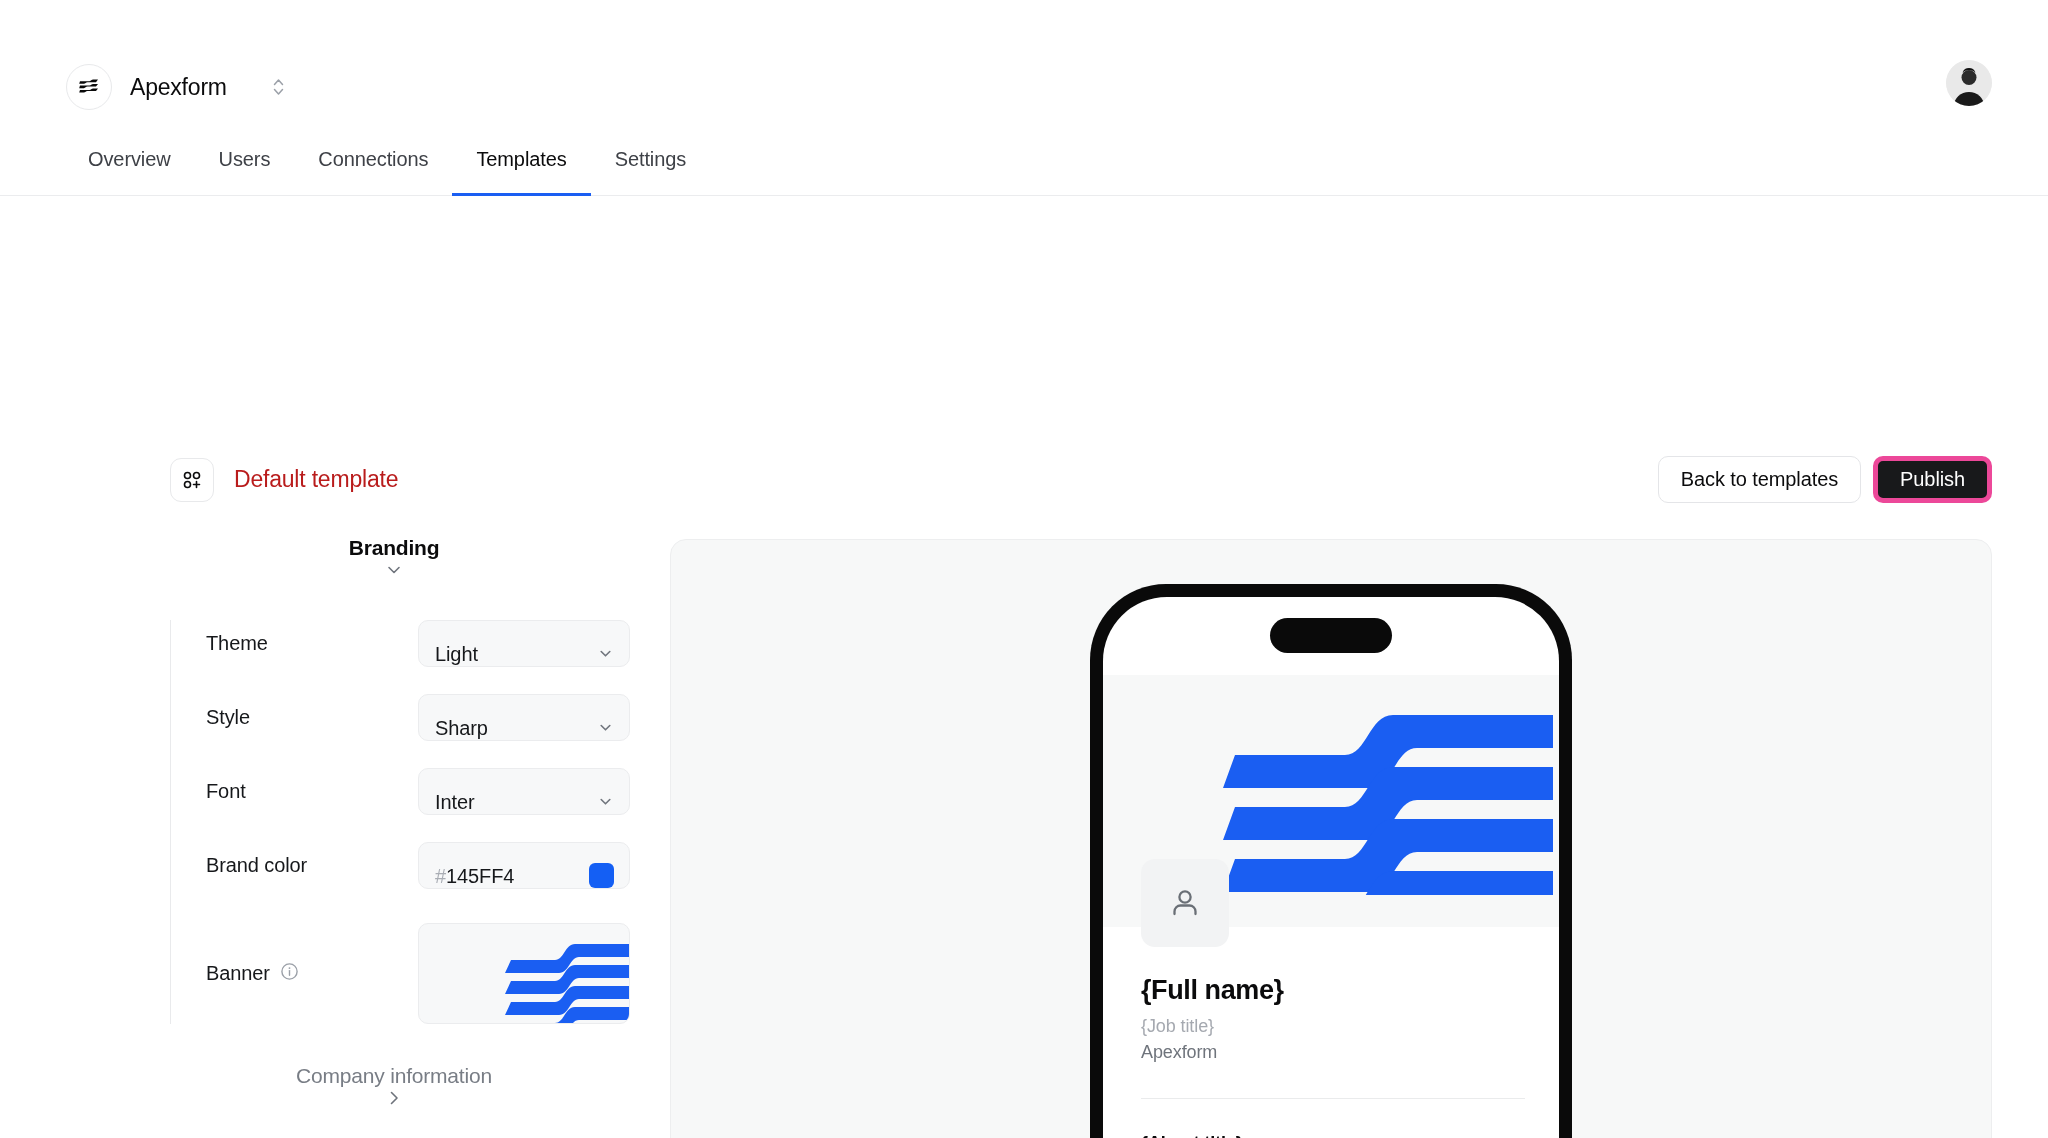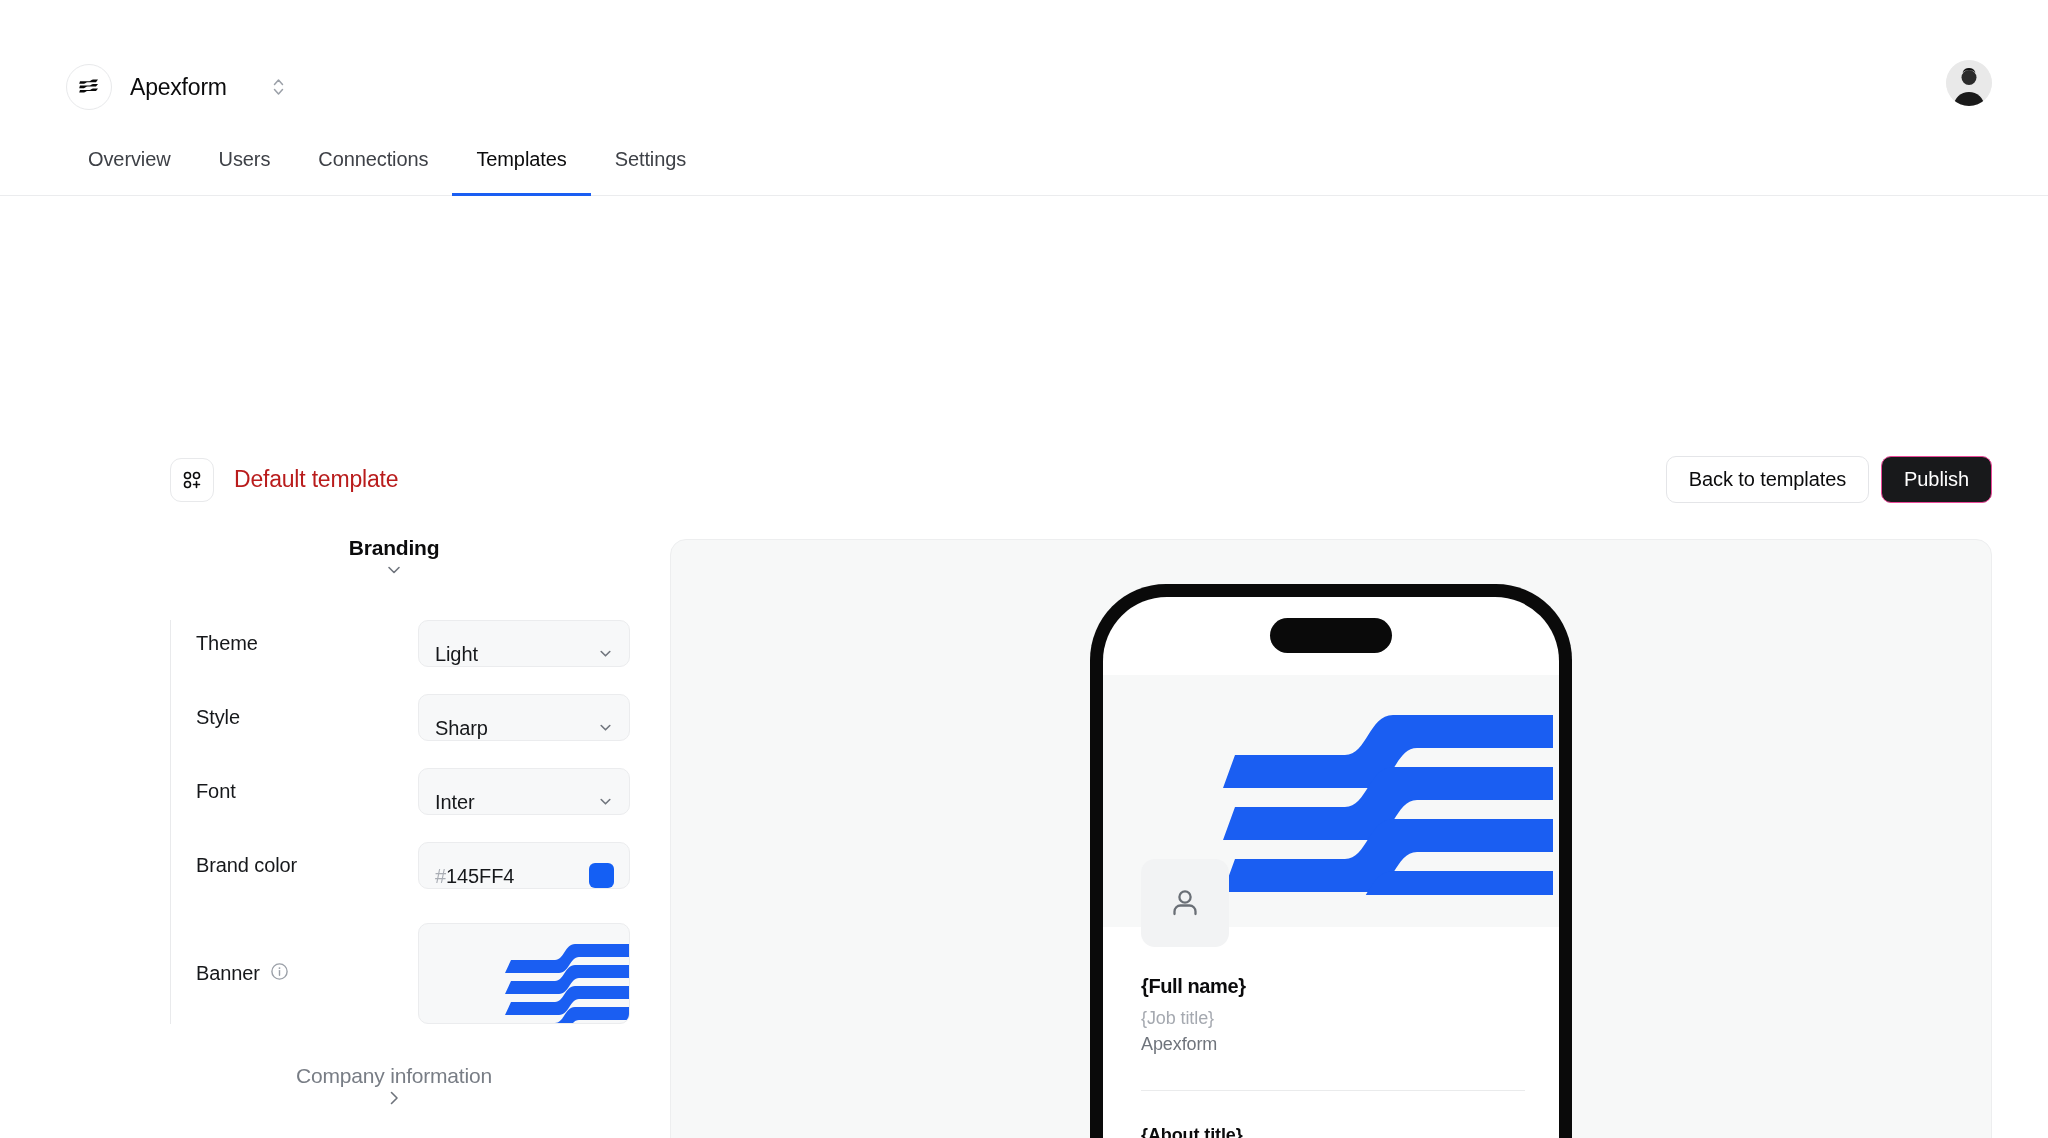--- a/index.html
+++ b/index.html
@@ -67,35 +67,35 @@
     display: flex; align-items: center; justify-content: center;
   }
   .page-title { font-size: 23px; color: #b91c1c; letter-spacing: -0.2px; }
   .page-head-right { display: flex; align-items: center; gap: 12px; }
   .btn {
     height: 47px; border-radius: 10px; font-size: 20px;
     display: flex; align-items: center; padding: 0 22px;
     cursor: pointer; letter-spacing: -0.1px; white-space: nowrap;
   }
   .btn-secondary { background: #fff; border: 1px solid #E4E5E8; color: #0B0B0C; }
-  .btn-primary { background: #18191B; border: 1px solid #ec4899; color: #fff; }
+  .btn-primary { background: #18191B; border: 5px solid #ec4899; color: #fff; }
 
   
   .settings-col {
     position: absolute; left: 170px; top: 340px; width: 460px;
   }
   .section-head {
     display: flex; align-items: center; justify-content: space-between;
     cursor: pointer; padding-right: 12px; flex-direction: column;
   }
   .section-head .title { font-size: 21px; font-weight: 600; color: #0B0B0C; letter-spacing: -0.2px; }
   .section-head.muted .title { font-weight: 400; color: #787D85; }
 
   .fields {
-    margin-top: 36px; padding-left: 1px;
+    margin-top: 36px; padding-left: 11px;
     border-left: 1px solid #E9EAEC;
   }
   .field {
     display: flex; align-items: center; justify-content: space-between;
     padding-left: 24px; margin-bottom: 27px;
   }
   .field:last-child { margin-bottom: 0; }
   .field-label {
     font-size: 20px; color: #16181B; display: flex; align-items: center; gap: 10px;
     letter-spacing: -0.1px;
@@ -143,21 +143,21 @@
     position: absolute; left: 0; right: 0; top: 78px; height: 252px;
     background: #F7F8F8; overflow: hidden;
   }
   .phone-banner svg { position: absolute; left: 120px; top: 10px; }
   .avatar-ph {
     position: absolute; left: 38px; top: 262px;
     width: 88px; height: 88px; border-radius: 14px; background: #F2F3F4;
     display: flex; align-items: center; justify-content: center; z-index: 4;
   }
   .card-body { position: absolute; left: 38px; right: 34px; top: 378px; }
-  .full-name { font-size: 20px; font-weight: 700; color: #0B0B0C; letter-spacing: -0.4px; }
+  .full-name { font-size: 27px; font-weight: 700; color: #0B0B0C; letter-spacing: -0.4px; }
   .job-title { font-size: 18px; color: #A5A9B0; margin-top: 10px; letter-spacing: -0.1px; }
   .company { font-size: 18px; color: #6F747C; margin-top: 5px; letter-spacing: -0.1px; }
   .divider { height: 1px; background: #EAEBEC; margin: 35px 0 0 0; }
   .about-title { font-size: 18px; font-weight: 600; color: #0B0B0C; margin-top: 34px; letter-spacing: -0.1px; }
 </style>
 </head>
 <body>
 
 <div class="topbar">
 

